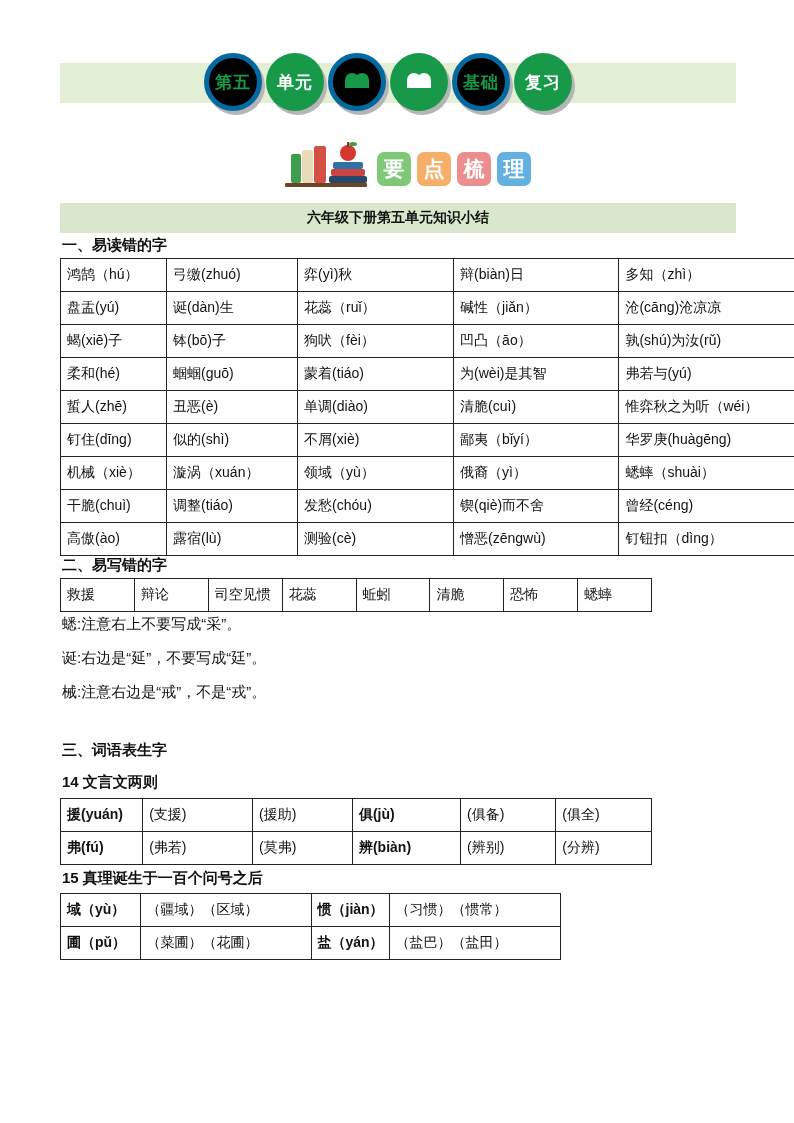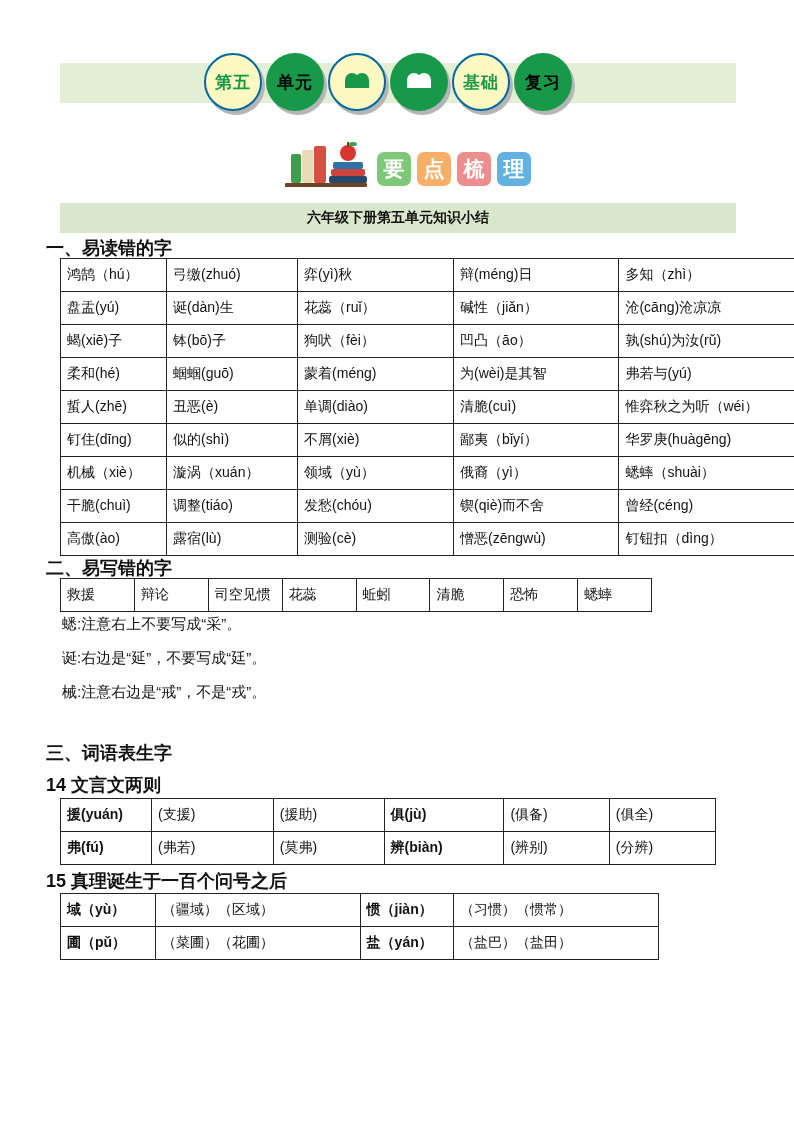--- a/index.html
+++ b/index.html
@@ -6,45 +6,45 @@
   .page{position:relative;width:794px;height:1123px;background:#fff;overflow:hidden;
         font-family:"Liberation Sans","DejaVu Sans",sans-serif;color:#111;}
 
   
   .banner-strip{position:absolute;left:60px;top:63px;width:676px;height:40px;background:#e3efd4;}
   .badges{position:absolute;left:204px;top:53px;display:flex;gap:4px;}
   .badge{width:58px;height:58px;border-radius:50%;box-sizing:border-box;
          display:flex;align-items:center;justify-content:center;
          font-weight:bold;font-size:17px;letter-spacing:1px;
          box-shadow:3px 4px 0 #b5b5b5;}
-  .badge.outline{background:#fef9c3;border:2px solid #0369a1;color:#18994a;}
-  .badge.filled{background:#18994a;color:#000000;}
+  .badge.outline{background:#000000;border:5px solid #0369a1;color:#18994a;}
+  .badge.filled{background:#18994a;color:#ffffff;}
 
   
   .decor{position:absolute;left:283px;top:136px;display:flex;align-items:flex-end;}
   .books{width:86px;height:52px;margin-right:8px;}
   .tiles{display:flex;gap:6px;margin-bottom:6px;}
   .tile{width:34px;height:34px;border-radius:7px;display:flex;align-items:center;justify-content:center;
         color:#fff;font-weight:bold;font-size:21px;}
 
   
   .title-bar{position:absolute;left:60px;top:203px;width:676px;height:30px;background:#d9e8cc;
              display:flex;align-items:center;justify-content:center;
              font-weight:bold;font-size:14px;color:#111;}
 
-  .sec-head{position:absolute;left:46px;font-weight:bold;font-size:18px;white-space:nowrap;}
+  .sec-head{position:absolute;left:62px;font-weight:bold;font-size:15px;white-space:nowrap;}
 
   
   table{border-collapse:collapse;table-layout:fixed;position:absolute;left:60px;background:#fff;}
   td{border:1px solid #222;height:32px;font-size:14px;padding:0 4px 0 6px;
      white-space:nowrap;overflow:hidden;vertical-align:middle;}
   #table-misread{top:258px;width:781px;}
   #table-miswritten{top:578px;width:592px;}
-  #table-lesson14{top:798px;width:656px;}
-  #table-lesson15{top:893px;width:599px;}
+  #table-lesson14{top:798px;width:592px;}
+  #table-lesson15{top:893px;width:501px;}
   #table-lesson14 td:nth-child(1),#table-lesson14 td:nth-child(4){font-weight:bold;}
   #table-lesson15 td:nth-child(1),#table-lesson15 td:nth-child(3){font-weight:bold;}
 
   
   .notes{position:absolute;left:62px;top:613px;}
   .note{font-size:15px;margin:0 0 13px 0;line-height:21px;}
 </style>
 </head>
 <body>
 
@@ -108,41 +108,41 @@
         <col style="width: 16.8%;">
         <col style="width: 20%;">
         <col style="width: 21.2%;">
         <col style="width: 28.4%;">
       </colgroup>
       <tbody>
         <tr>
           <td>鸿鹄（hú）</td>
           <td>弓缴(zhuó)</td>
           <td>弈(yì)秋</td>
-          <td>辩(méng)日</td>
+          <td>辩(biàn)日</td>
           <td>多知（zhì）</td>
         </tr>
         <tr>
           <td>盘盂(yú)</td>
           <td>诞(dàn)生</td>
           <td>花蕊（ruǐ）</td>
           <td>碱性（jiǎn）</td>
           <td>沧(cāng)沧凉凉</td>
         </tr>
         <tr>
           <td>蝎(xiē)子</td>
           <td>钵(bō)子</td>
           <td>狗吠（fèi）</td>
           <td>凹凸（āo）</td>
           <td>孰(shú)为汝(rǔ)</td>
         </tr>
         <tr>
           <td>柔和(hé)</td>
           <td>蝈蝈(guō)</td>
-          <td>蒙着(méng)</td>
+          <td>蒙着(tiáo)</td>
           <td>为(wèi)是其智</td>
           <td>弗若与(yú)</td>
         </tr>
         <tr>
           <td>蜇人(zhē)</td>
           <td>丑恶(è)</td>
           <td>单调(diào)</td>
           <td>清脆(cuì)</td>
           <td>惟弈秋之为听（wéi）</td>
         </tr>

